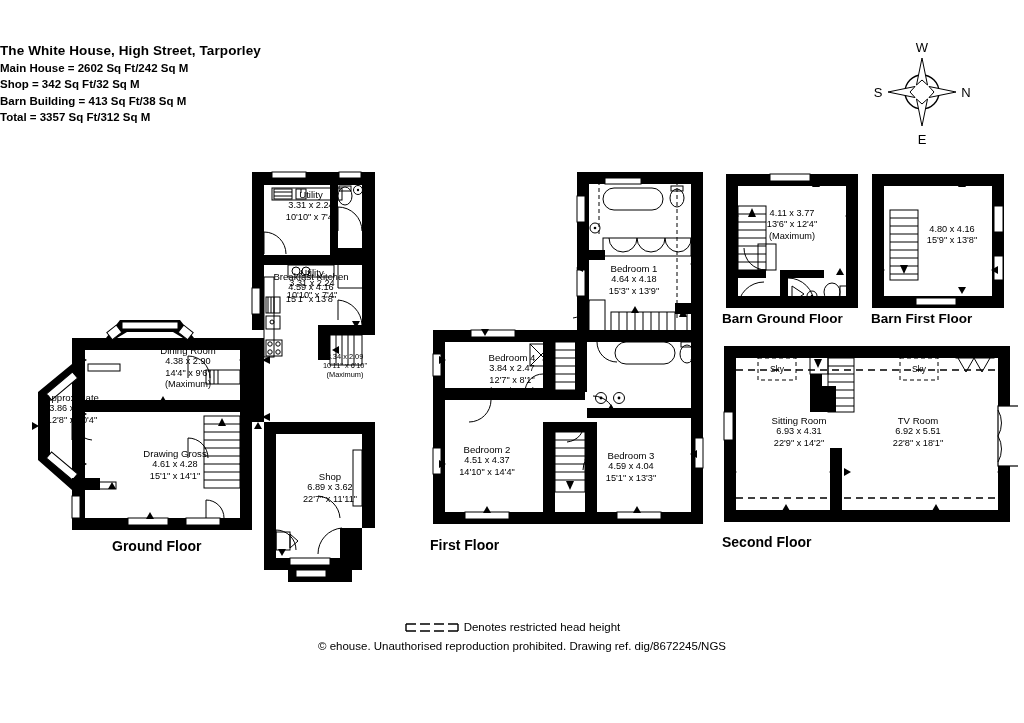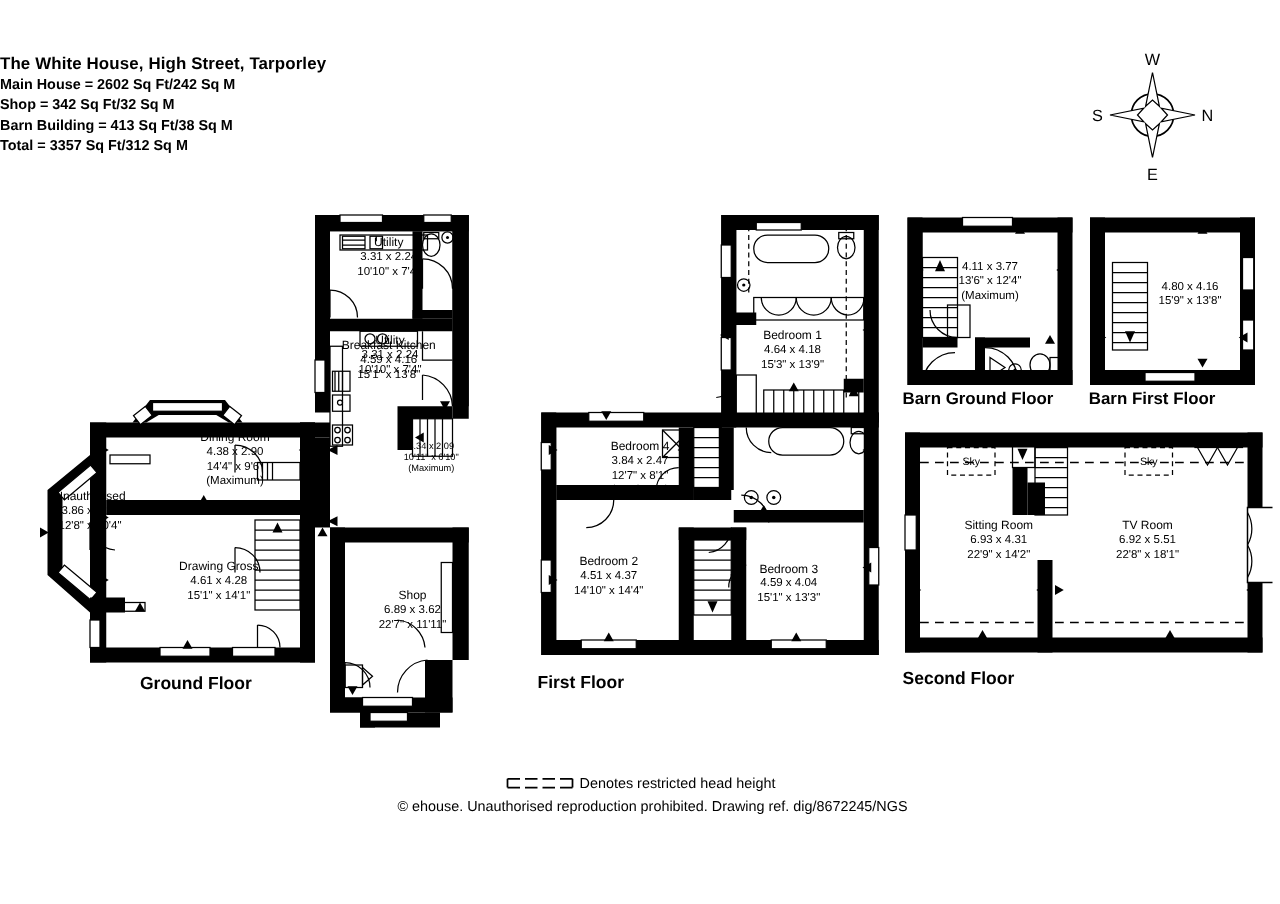--- a/index.html
+++ b/index.html
@@ -273,21 +273,21 @@
 </svg>
 </div>
 
 <div class="room-label" style="left:134px;top:345px;width:108px;">
   <div class="rn">Dining Room</div>
   <div>4.38 x 2.90</div>
   <div>14'4" x 9'6"</div>
   <div>(Maximum)</div>
 </div>
 <div class="room-label" style="left:20px;top:392px;width:104px;">
-  <div class="rn">Unauthorised</div>
+  <div class="rn">Approximate</div>
   <div>3.86 x 3.16</div>
   <div>12'8" x 10'4"</div>
 </div>
 <div class="room-label" style="left:120px;top:448px;width:110px;">
   <div class="rn">Drawing Gross</div>
   <div>4.61 x 4.28</div>
   <div>15'1" x 14'1"</div>
 </div>
 <div class="room-label" style="left:256px;top:267px;width:112px;">
   <div class="rn">Utility</div>

